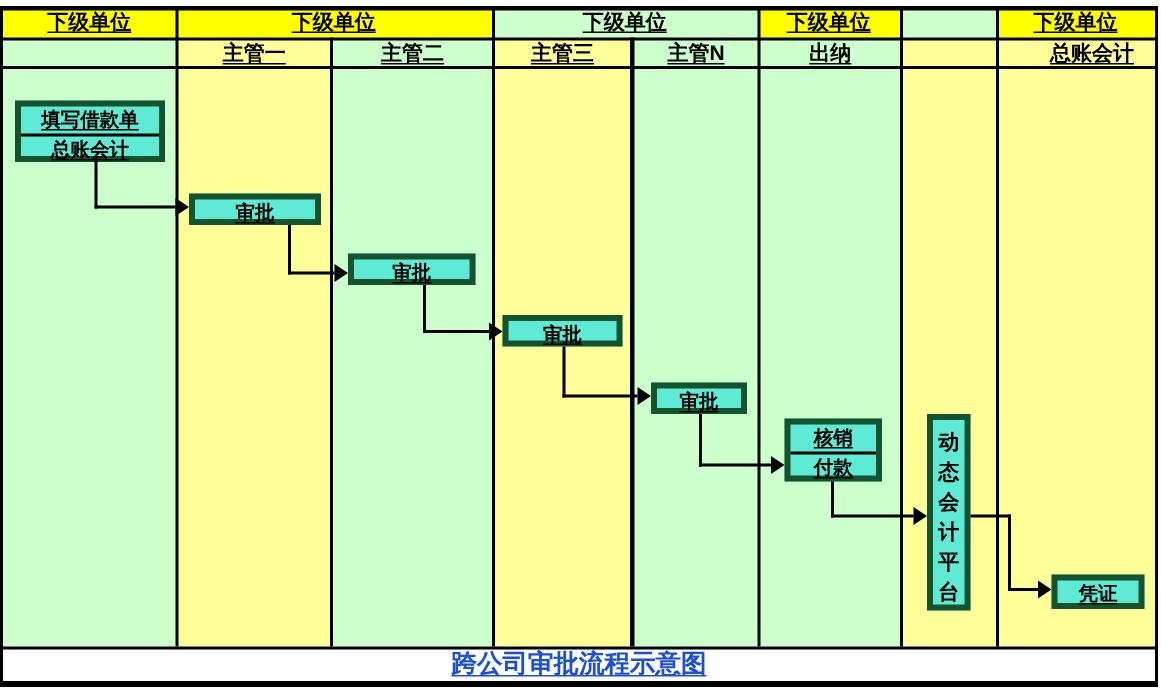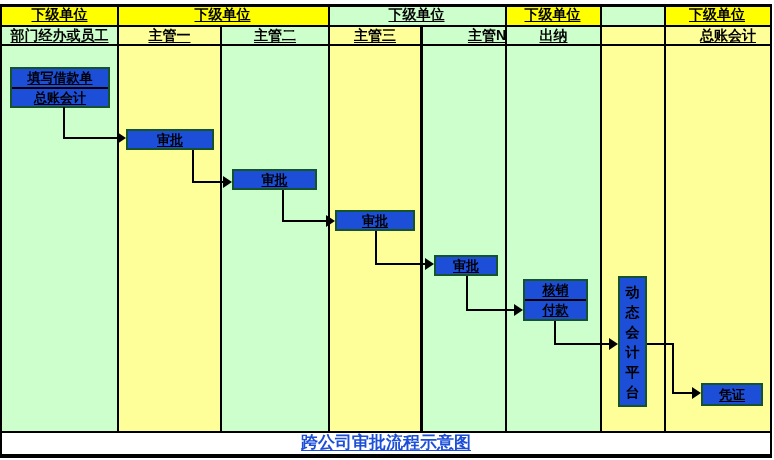--- a/index.html
+++ b/index.html
@@ -3,21 +3,21 @@
 <meta charset="utf-8">
 <style>
   * { margin:0; padding:0; box-sizing:border-box; }
   body { background:#fff; font-family:"Liberation Sans", sans-serif; }
   #canvas { position:relative; width:774px; height:460px; background:#fff; overflow:hidden; }
   .r { position:absolute; }
   .ln { position:absolute; background:#000; }
   .hlabel { position:absolute; display:flex; align-items:center; justify-content:center;
             font-weight:bold; font-size:14px; color:#000; text-decoration:underline;
             text-underline-offset:2px; white-space:nowrap; }
-  .node { position:absolute; background:#1d4ed8; border:2px solid #14532d; display:flex;
+  .node { position:absolute; background:#5eead4; border:4px solid #14532d; display:flex;
           flex-direction:column; }
   .node .cell { flex:1; display:flex; align-items:center; justify-content:center;
           font-weight:bold; font-size:13px; color:#000; text-decoration:underline;
           text-underline-offset:2px; white-space:nowrap; }
   .node .cell.split { border-bottom:2px solid #000; }
   .vtext { width:16px; margin:4px auto 0 auto; word-break:break-all; line-height:20px;
           font-weight:bold; font-size:14px; text-align:center; color:#000; }
   .arrow { position:absolute; width:0; height:0; border-top:6px solid transparent;
           border-bottom:6px solid transparent; border-left:9px solid #000; }
   .footer-title { position:absolute; left:0; top:431px; width:772px; height:23px;
@@ -62,25 +62,24 @@
   <div class="ln" style="left:600px;top:4px;width:2px;height:427px;"></div>
   <div class="ln" style="left:664px;top:4px;width:2px;height:427px;"></div>
 
   <div class="hlabel" style="left:2px;top:4px;width:115px;height:21px;">下级单位</div>
   <div class="hlabel" style="left:117px;top:4px;width:211px;height:21px;">下级单位</div>
   <div class="hlabel" style="left:328px;top:4px;width:177px;height:21px;">下级单位</div>
   <div class="hlabel" style="left:505px;top:4px;width:95px;height:21px;">下级单位</div>
   <div class="hlabel" style="left:600px;top:4px;width:64px;height:21px;"></div>
   <div class="hlabel" style="left:664px;top:4px;width:106px;height:21px;">下级单位</div>
 
-  <div class="hlabel" style="left:2px;top:27px;width:115px;height:17px;">部门经办或员工</div>
   <div class="hlabel" style="left:222px;top:27px;width:106px;height:17px;">主管二</div>
   <div class="hlabel" style="left:119px;top:27px;width:101px;height:17px;">主管一</div>
   <div class="hlabel" style="left:330px;top:27px;width:90px;height:17px;font-family:Liberation Mono, monospace;">主管三</div>
-  <div class="hlabel" style="left:446px;top:27px;width:82px;height:17px;">主管N</div>
+  <div class="hlabel" style="left:423px;top:27px;width:82px;height:17px;">主管N</div>
   <div class="hlabel" style="left:507px;top:27px;width:93px;height:17px;">出纳</div>
   <div class="hlabel" style="left:602px;top:27px;width:62px;height:17px;"></div>
   <div class="hlabel" style="left:666px;top:27px;width:104px;height:17px;padding-left:20px;">总账会计</div>
 
   <div class="node" style="left:10px;top:67px;width:100px;height:41px;">
     <div class="cell split">填写借款单</div>
     <div class="cell">总账会计</div>
   </div>
 
   <div class="node" style="left:126px;top:129px;width:88px;height:21px;">

